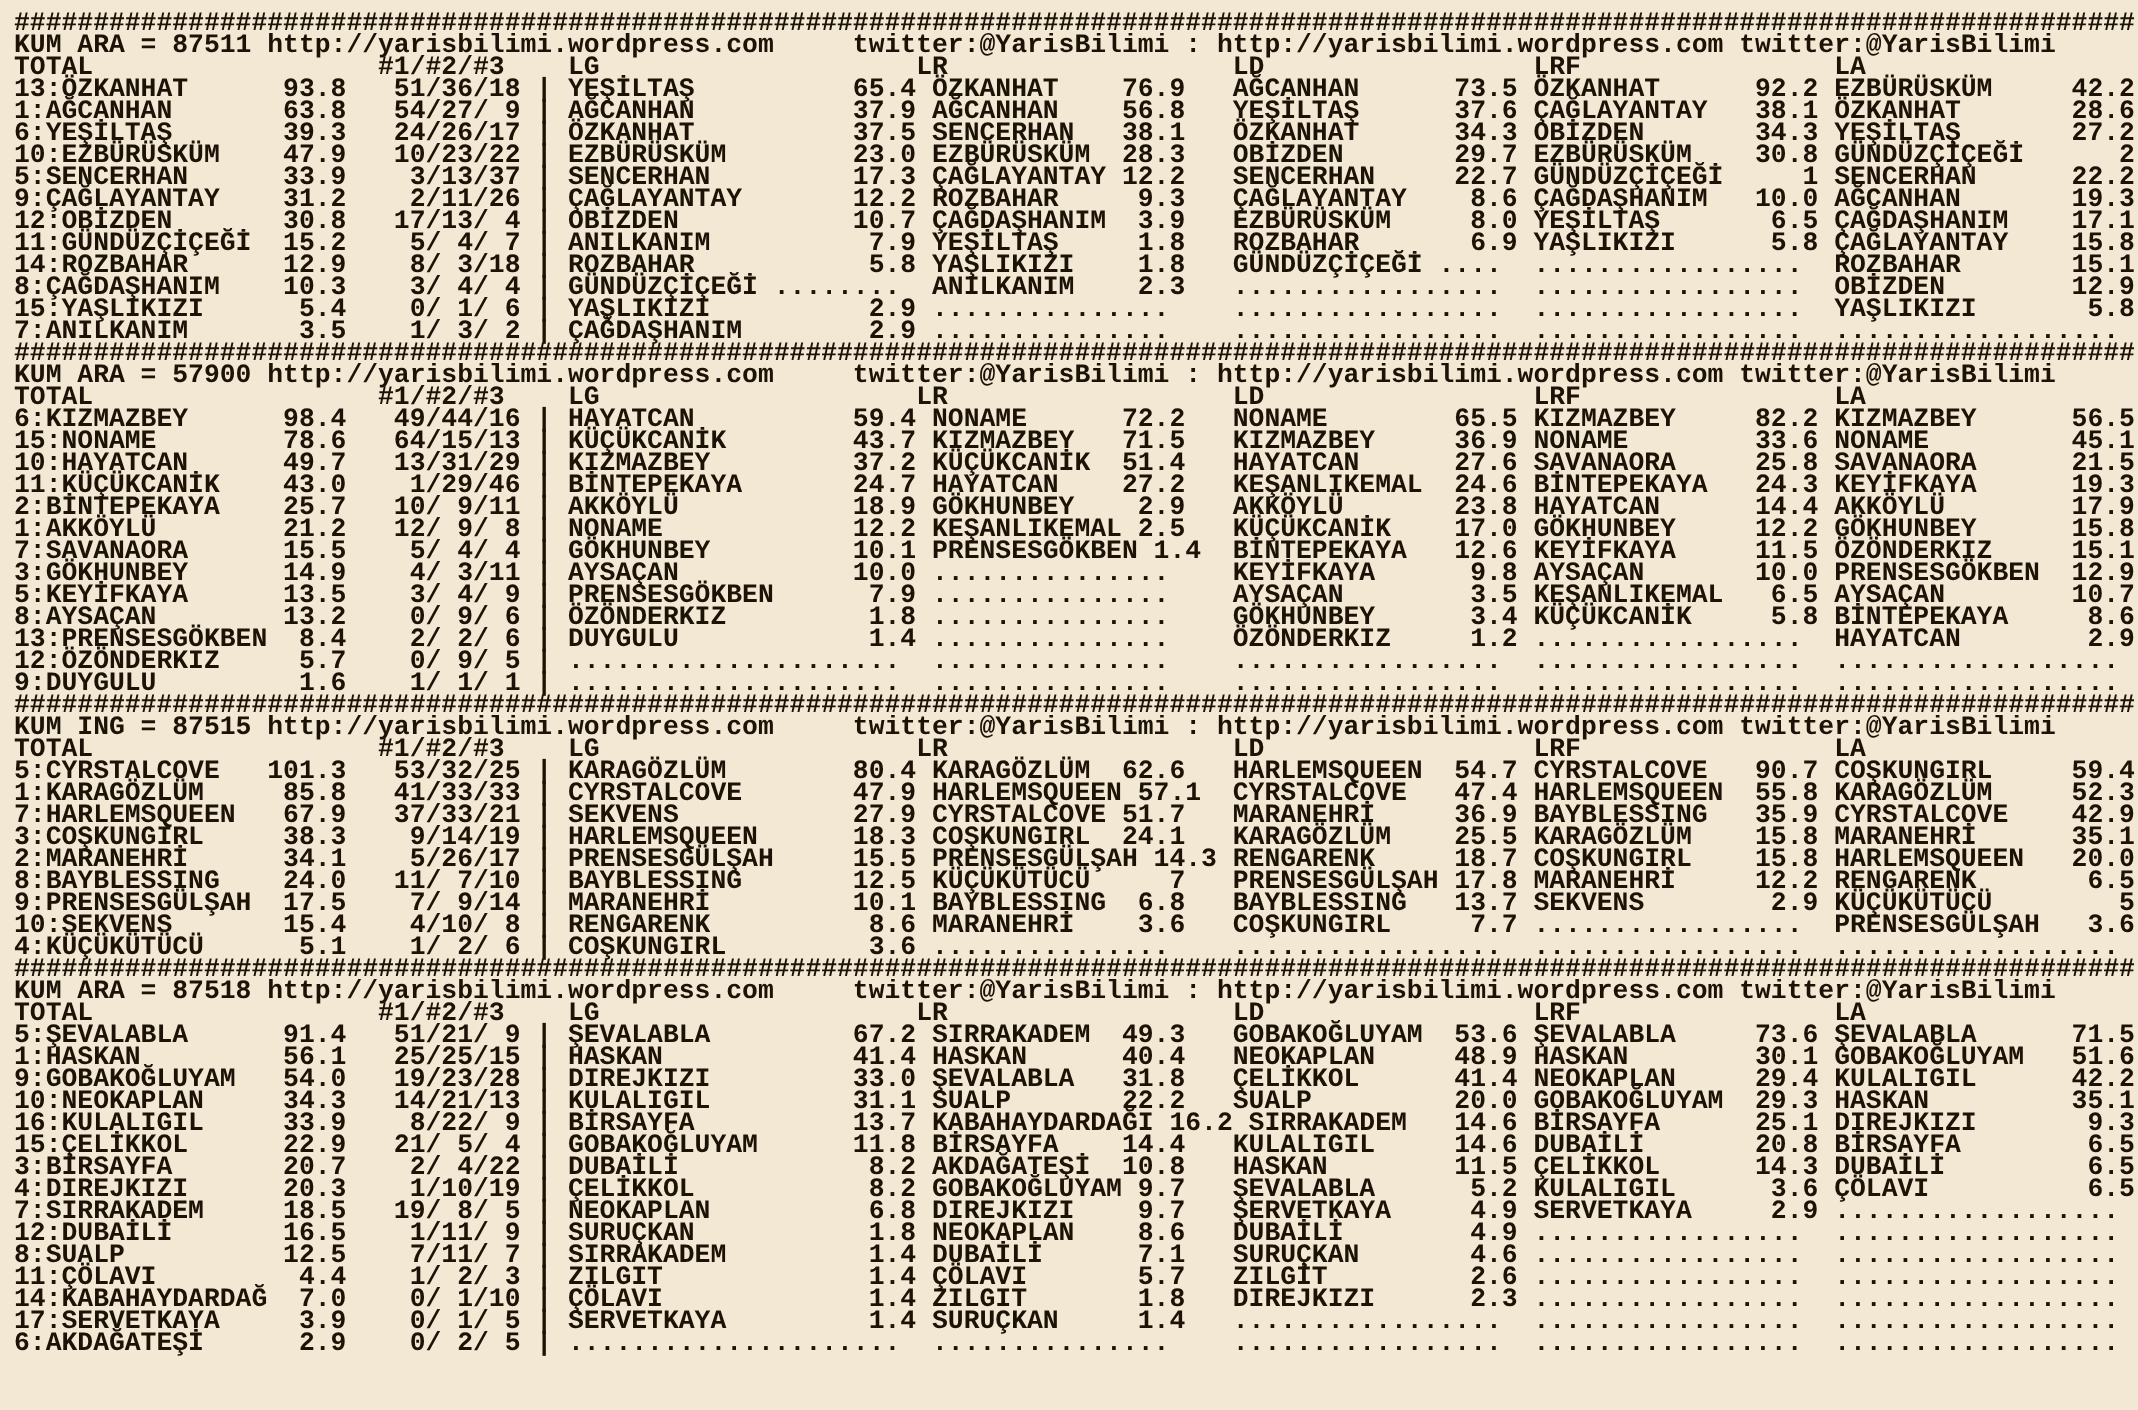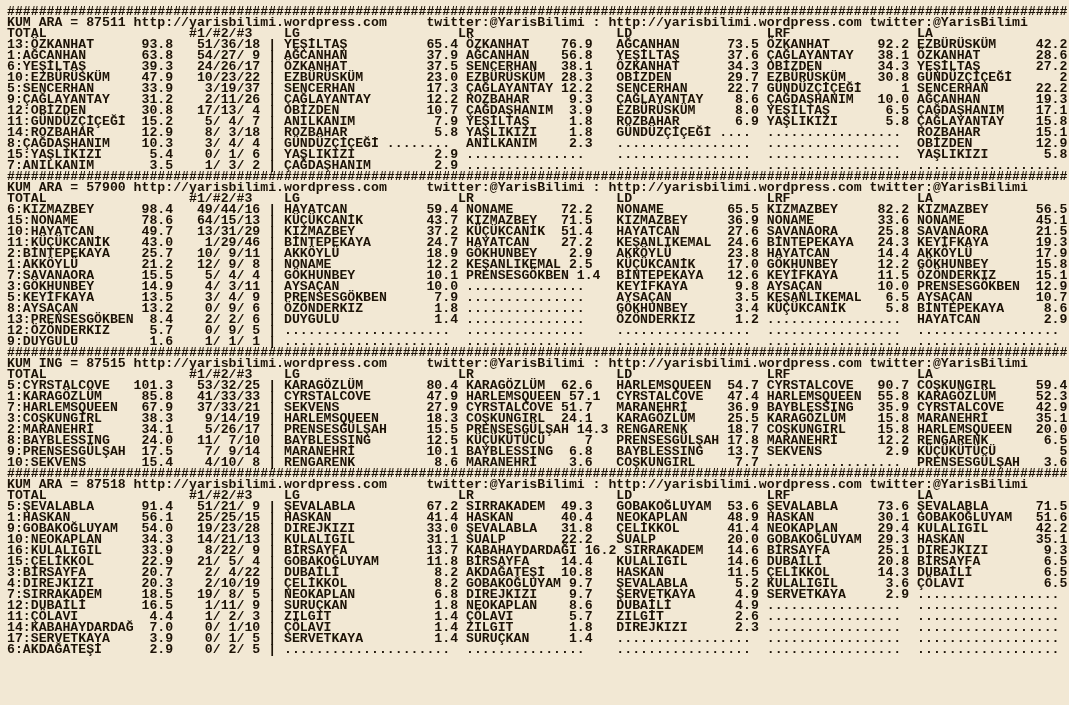--- a/index.html
+++ b/index.html
@@ -31,21 +31,21 @@
 <div class="screen">
   <main class="report" id="report">
       <section>
         <div class="ln">######################################################################################################################################</div>
         <div class="ln">KUM ARA = 87511 http://yarisbilimi.wordpress.com     twitter:@YarisBilimi : http://yarisbilimi.wordpress.com twitter:@YarisBilimi</div>
         <div class="ln">TOTAL                  #1/#2/#3    LG                    LR                  LD                 LRF                LA</div>
         <div class="ln">13:ÖZKANHAT      93.8   51/36/18 | YEŞİLTAŞ          65.4 ÖZKANHAT    76.9   AĞCANHAN      73.5 ÖZKANHAT      92.2 EZBÜRÜSKÜM     42.2</div>
         <div class="ln">1:AĞCANHAN       63.8   54/27/ 9 | AĞCANHAN          37.9 AĞCANHAN    56.8   YEŞİLTAŞ      37.6 ÇAĞLAYANTAY   38.1 ÖZKANHAT       28.6</div>
         <div class="ln">6:YEŞİLTAŞ       39.3   24/26/17 | ÖZKANHAT          37.5 SENCERHAN   38.1   ÖZKANHAT      34.3 OBİZDEN       34.3 YEŞİLTAŞ       27.2</div>
         <div class="ln">10:EZBÜRÜSKÜM    47.9   10/23/22 | EZBÜRÜSKÜM        23.0 EZBÜRÜSKÜM  28.3   OBİZDEN       29.7 EZBÜRÜSKÜM    30.8 GÜNDÜZÇİÇEĞİ      2</div>
-        <div class="ln">5:SENCERHAN      33.9    3/19/37 | SENCERHAN         17.3 ÇAĞLAYANTAY 12.2   SENCERHAN     22.7 GÜNDÜZÇİÇEĞİ     1 SENCERHAN      22.2</div>
+        <div class="ln">5:SENCERHAN      33.9    3/13/37 | SENCERHAN         17.3 ÇAĞLAYANTAY 12.2   SENCERHAN     22.7 GÜNDÜZÇİÇEĞİ     1 SENCERHAN      22.2</div>
         <div class="ln">9:ÇAĞLAYANTAY    31.2    2/11/26 | ÇAĞLAYANTAY       12.2 ROZBAHAR     9.3   ÇAĞLAYANTAY    8.6 ÇAĞDAŞHANIM   10.0 AĞCANHAN       19.3</div>
         <div class="ln">12:OBİZDEN       30.8   17/13/ 4 | OBİZDEN           10.7 ÇAĞDAŞHANIM  3.9   EZBÜRÜSKÜM     8.0 YEŞİLTAŞ       6.5 ÇAĞDAŞHANIM    17.1</div>
         <div class="ln">11:GÜNDÜZÇİÇEĞİ  15.2    5/ 4/ 7 | ANILKANIM          7.9 YEŞİLTAŞ     1.8   ROZBAHAR       6.9 YAŞLIKIZI      5.8 ÇAĞLAYANTAY    15.8</div>
         <div class="ln">14:ROZBAHAR      12.9    8/ 3/18 | ROZBAHAR           5.8 YAŞLIKIZI    1.8   GÜNDÜZÇİÇEĞİ ....  .................  ROZBAHAR       15.1</div>
         <div class="ln">8:ÇAĞDAŞHANIM    10.3    3/ 4/ 4 | GÜNDÜZÇİÇEĞİ ........  ANILKANIM    2.3   .................  .................  OBİZDEN        12.9</div>
         <div class="ln">15:YAŞLIKIZI      5.4    0/ 1/ 6 | YAŞLIKIZI          2.9 ...............    .................  .................  YAŞLIKIZI       5.8</div>
         <div class="ln">7:ANILKANIM       3.5    1/ 3/ 2 | ÇAĞDAŞHANIM        2.9 ...............    .................  .................  ..................</div>
       </section>
       <section>
         <div class="ln">######################################################################################################################################</div>
@@ -70,34 +70,36 @@
         <div class="ln">KUM ING = 87515 http://yarisbilimi.wordpress.com     twitter:@YarisBilimi : http://yarisbilimi.wordpress.com twitter:@YarisBilimi</div>
         <div class="ln">TOTAL                  #1/#2/#3    LG                    LR                  LD                 LRF                LA</div>
         <div class="ln">5:CYRSTALCOVE   101.3   53/32/25 | KARAGÖZLÜM        80.4 KARAGÖZLÜM  62.6   HARLEMSQUEEN  54.7 CYRSTALCOVE   90.7 COŞKUNGIRL     59.4</div>
         <div class="ln">1:KARAGÖZLÜM     85.8   41/33/33 | CYRSTALCOVE       47.9 HARLEMSQUEEN 57.1  CYRSTALCOVE   47.4 HARLEMSQUEEN  55.8 KARAGÖZLÜM     52.3</div>
         <div class="ln">7:HARLEMSQUEEN   67.9   37/33/21 | SEKVENS           27.9 CYRSTALCOVE 51.7   MARANEHRİ     36.9 BAYBLESSING   35.9 CYRSTALCOVE    42.9</div>
         <div class="ln">3:COŞKUNGIRL     38.3    9/14/19 | HARLEMSQUEEN      18.3 COŞKUNGIRL  24.1   KARAGÖZLÜM    25.5 KARAGÖZLÜM    15.8 MARANEHRİ      35.1</div>
         <div class="ln">2:MARANEHRİ      34.1    5/26/17 | PRENSESGÜLŞAH     15.5 PRENSESGÜLŞAH 14.3 RENGARENK     18.7 COŞKUNGIRL    15.8 HARLEMSQUEEN   20.0</div>
         <div class="ln">8:BAYBLESSING    24.0   11/ 7/10 | BAYBLESSING       12.5 KÜÇÜKÜTÜCÜ     7   PRENSESGÜLŞAH 17.8 MARANEHRİ     12.2 RENGARENK       6.5</div>
         <div class="ln">9:PRENSESGÜLŞAH  17.5    7/ 9/14 | MARANEHRİ         10.1 BAYBLESSING  6.8   BAYBLESSING   13.7 SEKVENS        2.9 KÜÇÜKÜTÜCÜ        5</div>
         <div class="ln">10:SEKVENS       15.4    4/10/ 8 | RENGARENK          8.6 MARANEHRİ    3.6   COŞKUNGIRL     7.7 .................  PRENSESGÜLŞAH   3.6</div>
+        <div class="ln">4:KÜÇÜKÜTÜCÜ      5.1    1/ 2/ 6 | COŞKUNGIRL         3.6 ...............    .................  .................  ..................</div>
       </section>
       <section>
         <div class="ln">######################################################################################################################################</div>
         <div class="ln">KUM ARA = 87518 http://yarisbilimi.wordpress.com     twitter:@YarisBilimi : http://yarisbilimi.wordpress.com twitter:@YarisBilimi</div>
         <div class="ln">TOTAL                  #1/#2/#3    LG                    LR                  LD                 LRF                LA</div>
         <div class="ln">5:ŞEVALABLA      91.4   51/21/ 9 | ŞEVALABLA         67.2 SIRRAKADEM  49.3   GOBAKOĞLUYAM  53.6 ŞEVALABLA     73.6 ŞEVALABLA      71.5</div>
         <div class="ln">1:HASKAN         56.1   25/25/15 | HASKAN            41.4 HASKAN      40.4   NEOKAPLAN     48.9 HASKAN        30.1 GOBAKOĞLUYAM   51.6</div>
         <div class="ln">9:GOBAKOĞLUYAM   54.0   19/23/28 | DIREJKIZI         33.0 ŞEVALABLA   31.8   ÇELİKKOL      41.4 NEOKAPLAN     29.4 KULALIGIL      42.2</div>
         <div class="ln">10:NEOKAPLAN     34.3   14/21/13 | KULALIGIL         31.1 SUALP       22.2   SUALP         20.0 GOBAKOĞLUYAM  29.3 HASKAN         35.1</div>
         <div class="ln">16:KULALIGIL     33.9    8/22/ 9 | BİRSAYFA          13.7 KABAHAYDARDAĞI 16.2 SIRRAKADEM   14.6 BİRSAYFA      25.1 DIREJKIZI       9.3</div>
         <div class="ln">15:ÇELİKKOL      22.9   21/ 5/ 4 | GOBAKOĞLUYAM      11.8 BİRSAYFA    14.4   KULALIGIL     14.6 DUBAİLİ       20.8 BİRSAYFA        6.5</div>
         <div class="ln">3:BİRSAYFA       20.7    2/ 4/22 | DUBAİLİ            8.2 AKDAĞATEŞİ  10.8   HASKAN        11.5 ÇELİKKOL      14.3 DUBAİLİ         6.5</div>
-        <div class="ln">4:DIREJKIZI      20.3    2/10/19 | ÇELİKKOL           8.2 GOBAKOĞLUYAM 9.7   ŞEVALABLA      5.2 KULALIGIL      3.6 ÇÖLAVI          6.5</div>
+        <div class="ln">4:DIREJKIZI      20.3    1/10/19 | ÇELİKKOL           8.2 GOBAKOĞLUYAM 9.7   ŞEVALABLA      5.2 KULALIGIL      3.6 ÇÖLAVI          6.5</div>
         <div class="ln">7:SIRRAKADEM     18.5   19/ 8/ 5 | NEOKAPLAN          6.8 DIREJKIZI    9.7   ŞERVETKAYA     4.9 SERVETKAYA     2.9 ..................</div>
         <div class="ln">12:DUBAİLİ       16.5    1/11/ 9 | SURUÇKAN           1.8 NEOKAPLAN    8.6   DUBAİLİ        4.9 .................  ..................</div>
+        <div class="ln">8:SUALP          12.5    7/11/ 7 | SIRRAKADEM         1.4 DUBAİLİ      7.1   SURUÇKAN       4.6 .................  ..................</div>
         <div class="ln">11:ÇÖLAVI         4.4    1/ 2/ 3 | ZILGIT             1.4 ÇÖLAVI       5.7   ZILGİT         2.6 .................  ..................</div>
         <div class="ln">14:KABAHAYDARDAĞ  7.0    0/ 1/10 | ÇÖLAVI             1.4 ZILGIT       1.8   DIREJKIZI      2.3 .................  ..................</div>
         <div class="ln">17:SERVETKAYA     3.9    0/ 1/ 5 | SERVETKAYA         1.4 SURUÇKAN     1.4   .................  .................  ..................</div>
         <div class="ln">6:AKDAĞATEŞİ      2.9    0/ 2/ 5 | .....................  ...............    .................  .................  ..................</div>
       </section>
     </main>
 </div>
 
 </body></html>

